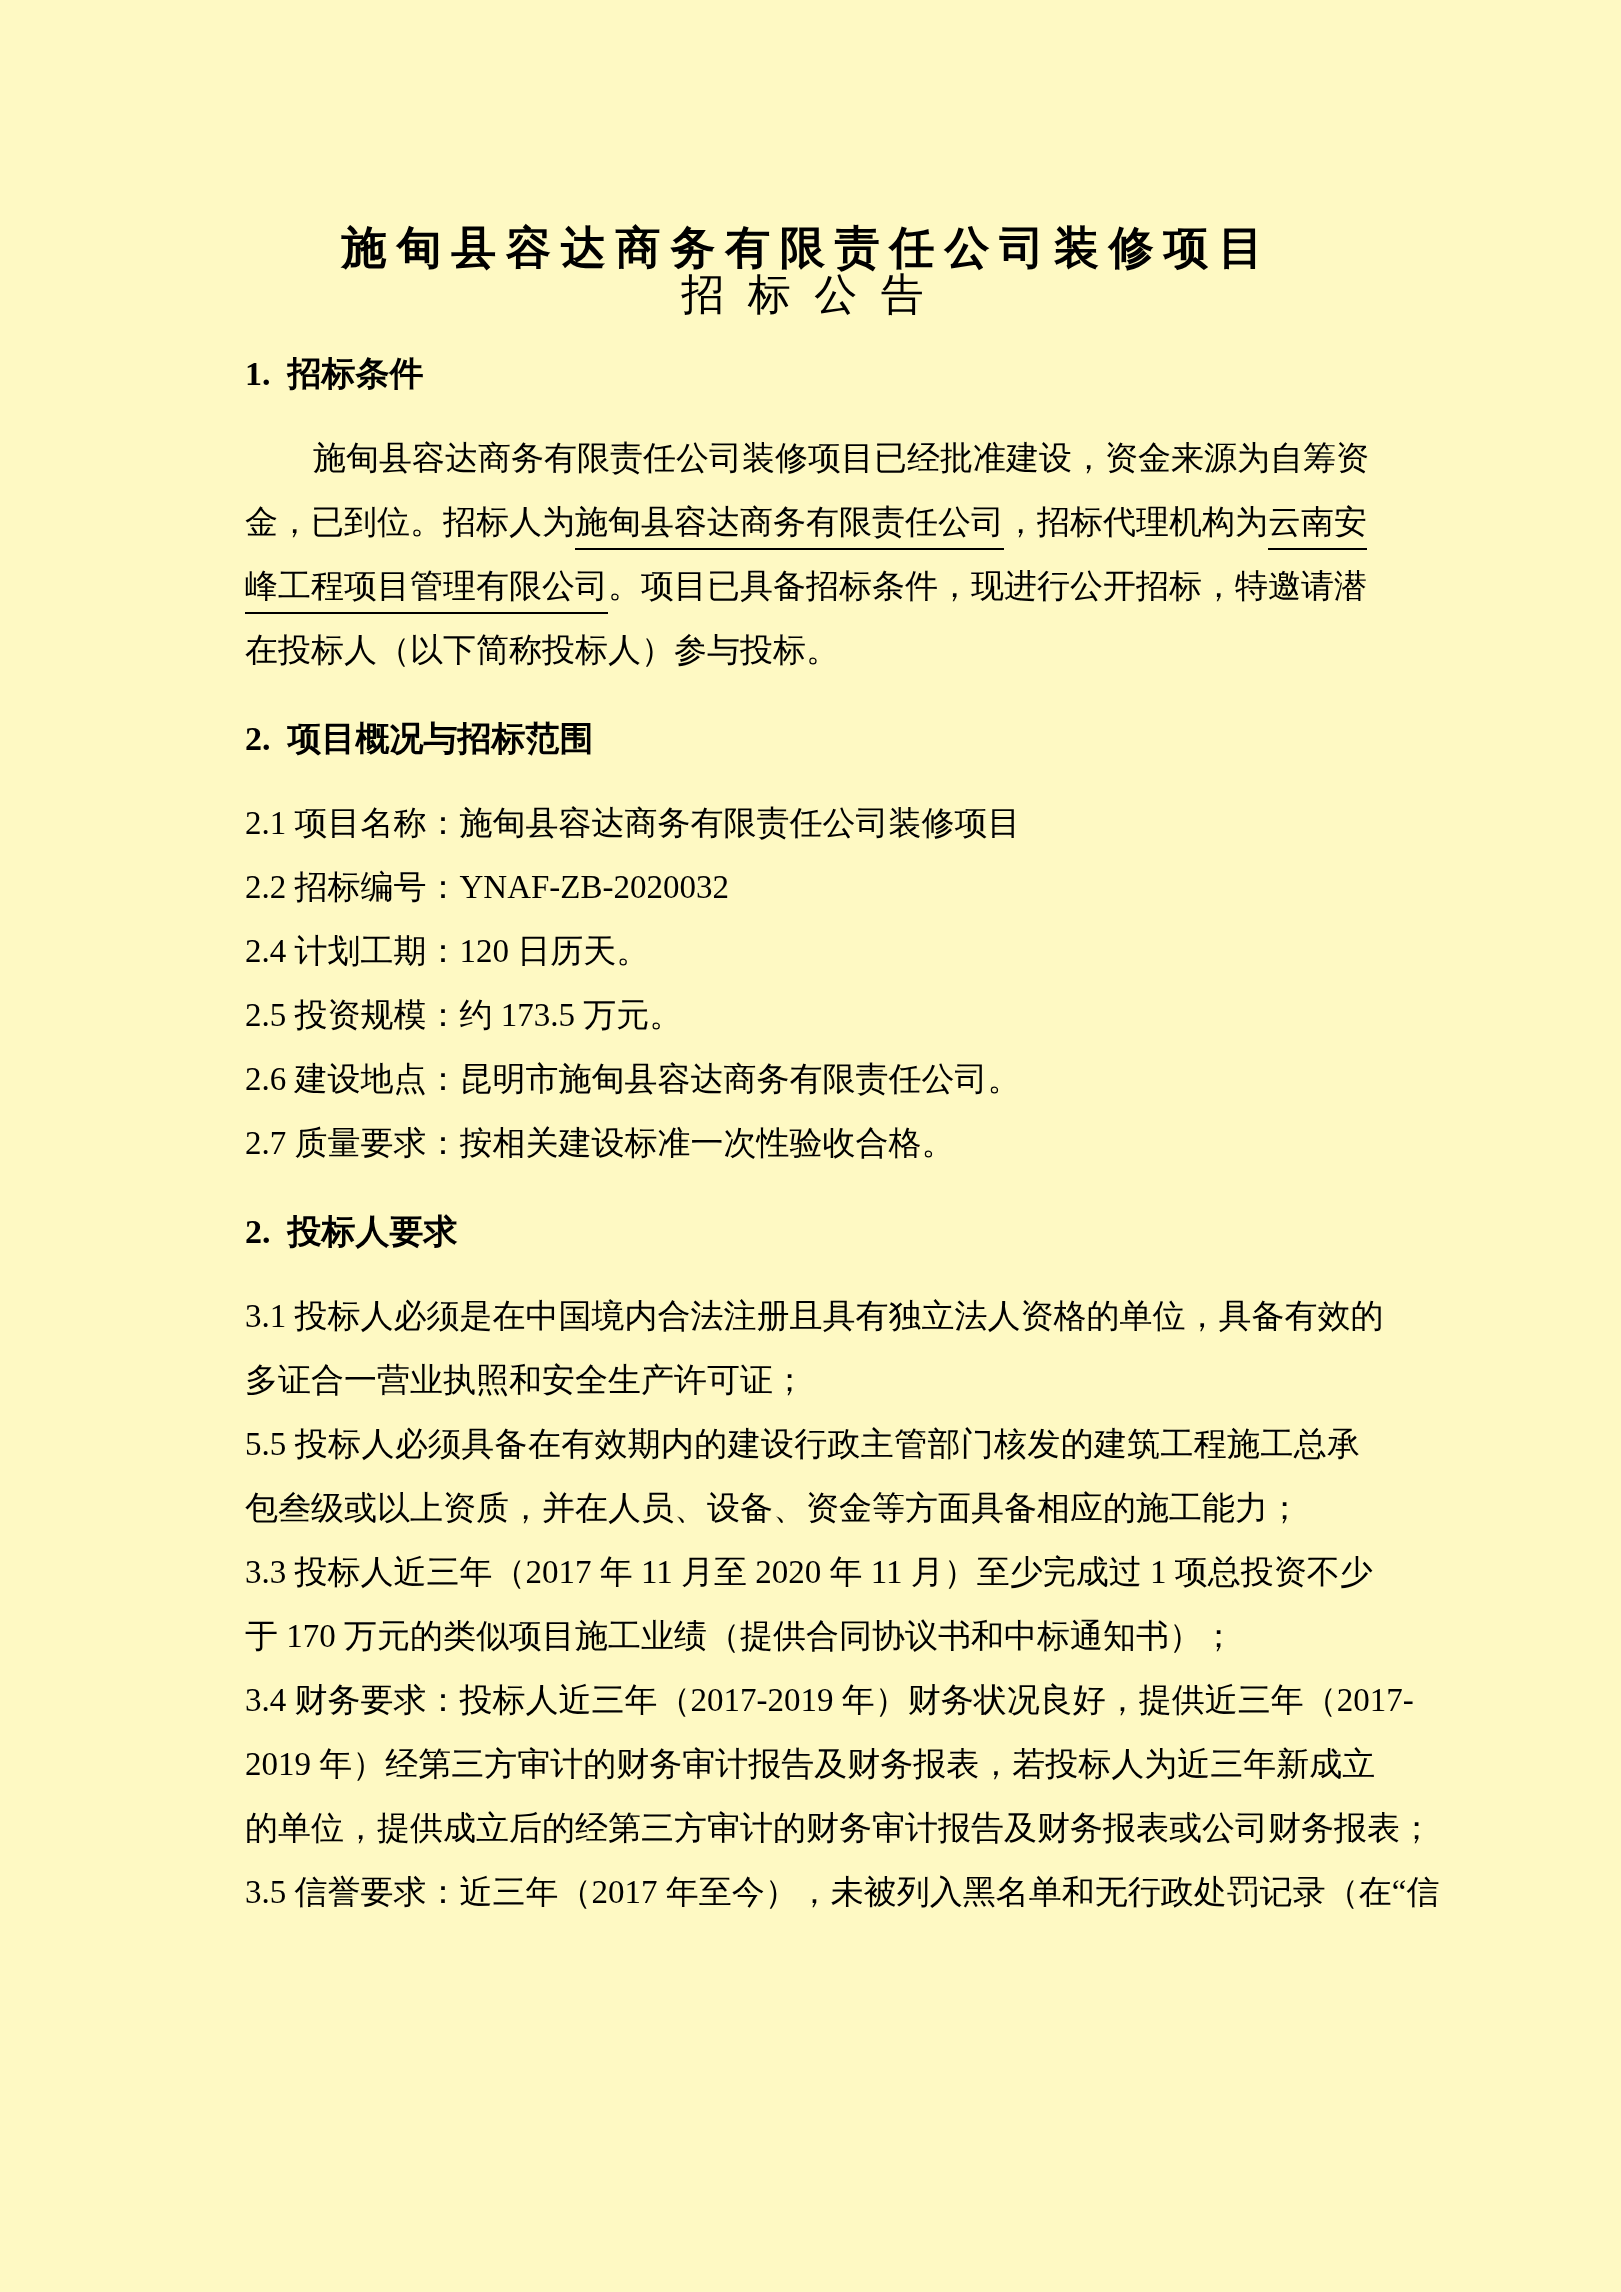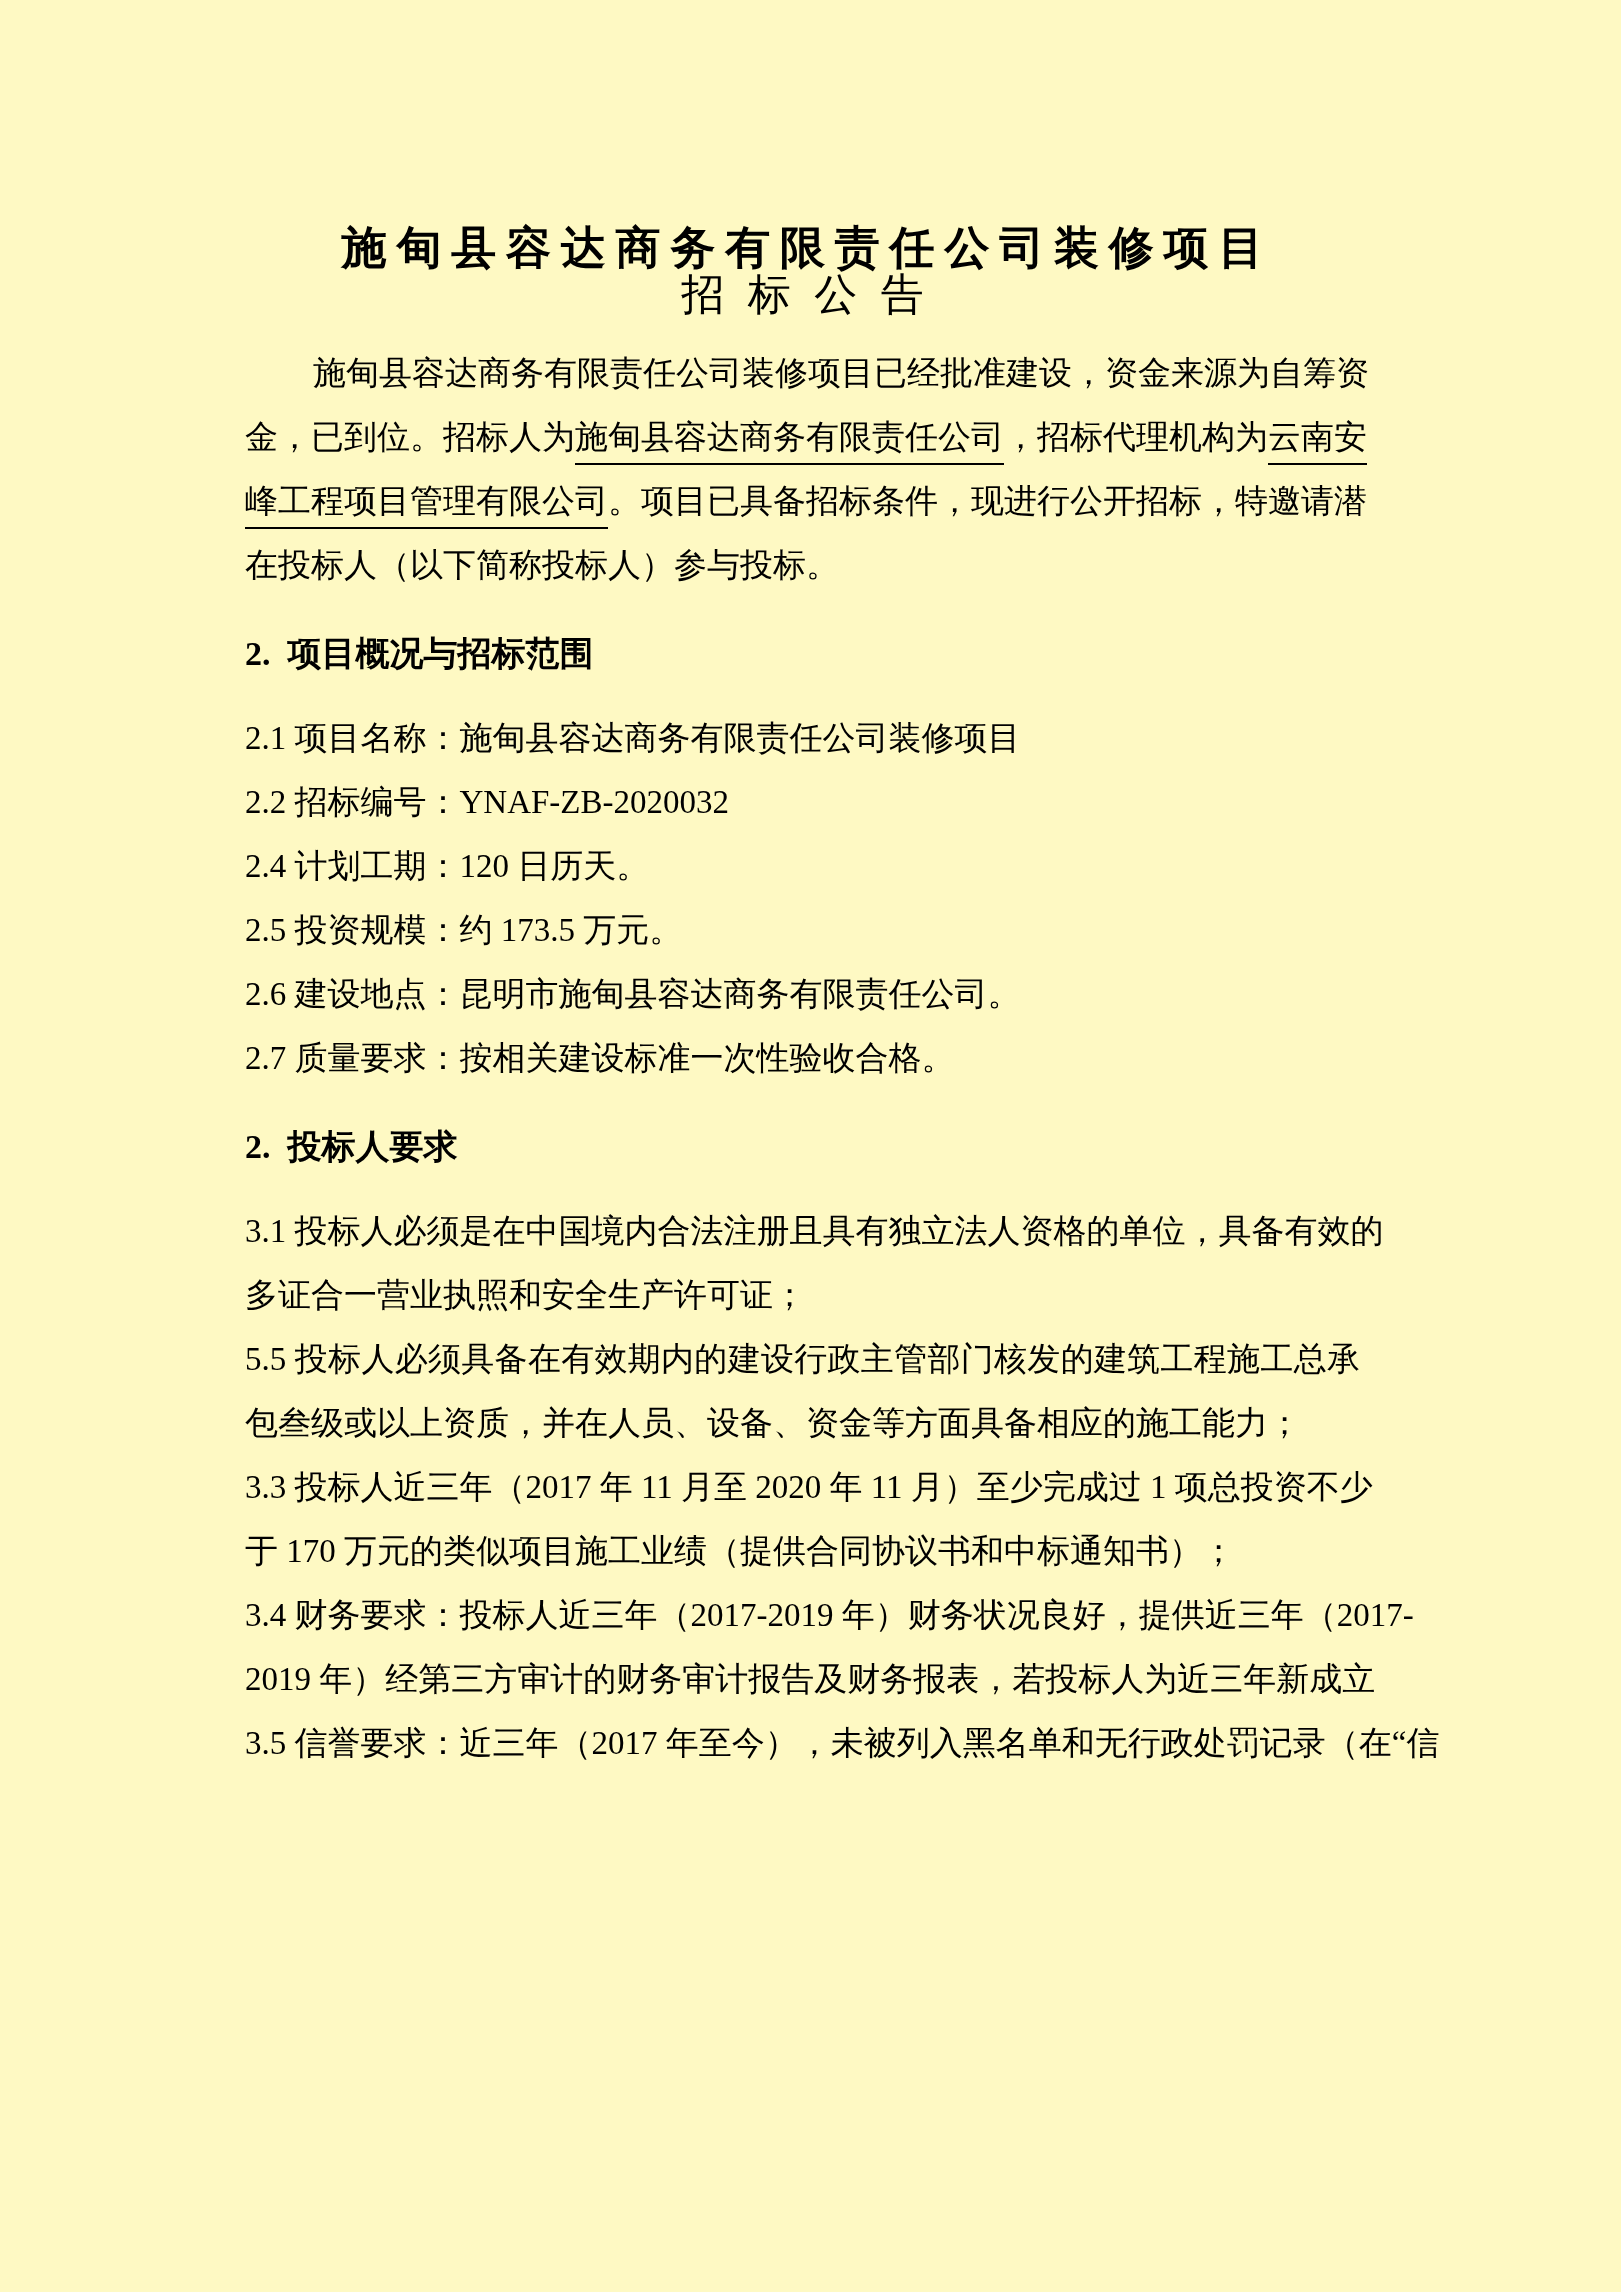--- a/index.html
+++ b/index.html
@@ -63,36 +63,38 @@
     padding-bottom: 8px;
   }
 </style>
 </head>
 <body>
 
 <div class="page">
   <div class="doc-title">施甸县容达商务有限责任公司装修项目</div>
   <div class="doc-subtitle">招标公告</div>
   <div>
+      <div class="section-heading">1.  招标条件</div>
       <div class="text-line indent fill"><span>施甸县容达商务有限责任公司装修项目已经批准建设，资金来源为自筹资</span></div>
       <div class="text-line fill"><span>金，已到位。招标人为</span><span class="u">施甸县容达商务有限责任公司</span><span>，招标代理机构为</span><span class="u">云南安</span></div>
       <div class="text-line fill"><span class="u">峰工程项目管理有限公司</span><span>。项目已具备招标条件，现进行公开招标，特邀请潜</span></div>
       <div class="text-line"><span>在投标人（以下简称投标人）参与投标。</span></div>
       <div class="section-heading">2.  项目概况与招标范围</div>
       <div class="text-line"><span>2.1 项目名称：施甸县容达商务有限责任公司装修项目</span></div>
       <div class="text-line"><span>2.2 招标编号：YNAF-ZB-2020032</span></div>
       <div class="text-line"><span>2.4 计划工期：120 日历天。</span></div>
       <div class="text-line"><span>2.5 投资规模：约 173.5 万元。</span></div>
       <div class="text-line"><span>2.6 建设地点：昆明市施甸县容达商务有限责任公司。</span></div>
       <div class="text-line"><span>2.7 质量要求：按相关建设标准一次性验收合格。</span></div>
       <div class="section-heading">2.  投标人要求</div>
       <div class="text-line fill"><span>3.1 投标人必须是在中国境内合法注册且具有独立法人资格的单位，具备有效的</span></div>
       <div class="text-line"><span>多证合一营业执照和安全生产许可证；</span></div>
       <div class="text-line fill"><span>5.5 投标人必须具备在有效期内的建设行政主管部门核发的建筑工程施工总承</span></div>
       <div class="text-line"><span>包叁级或以上资质，并在人员、设备、资金等方面具备相应的施工能力；</span></div>
       <div class="text-line fill"><span>3.3 投标人近三年（2017 年 11 月至 2020 年 11 月）至少完成过 1 项总投资不少</span></div>
       <div class="text-line"><span>于 170 万元的类似项目施工业绩（提供合同协议书和中标通知书）；</span></div>
       <div class="text-line fill"><span>3.4 财务要求：投标人近三年（2017-2019 年）财务状况良好，提供近三年（2017-</span></div>
       <div class="text-line fill"><span>2019 年）经第三方审计的财务审计报告及财务报表，若投标人为近三年新成立</span></div>
+      <div class="text-line"><span>的单位，提供成立后的经第三方审计的财务审计报告及财务报表或公司财务报表；</span></div>
       <div class="text-line fill"><span>3.5 信誉要求：近三年（2017 年至今），未被列入黑名单和无行政处罚记录（在“信</span></div>
     </div>
 </div>
 
 
 </body></html>

